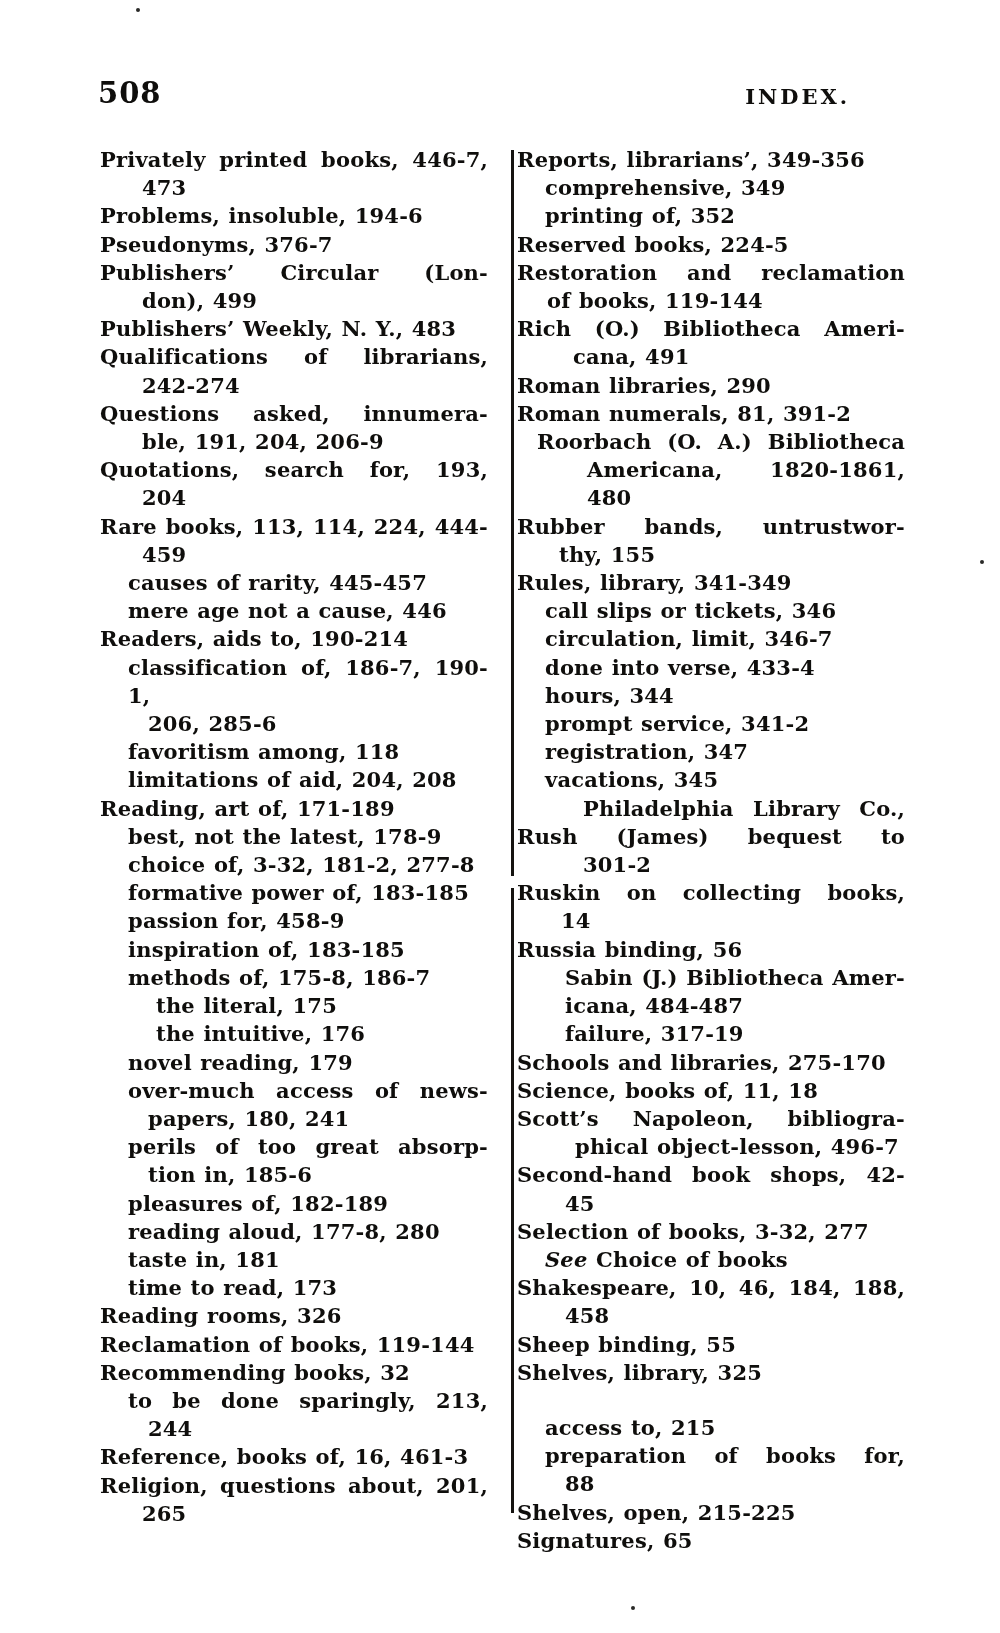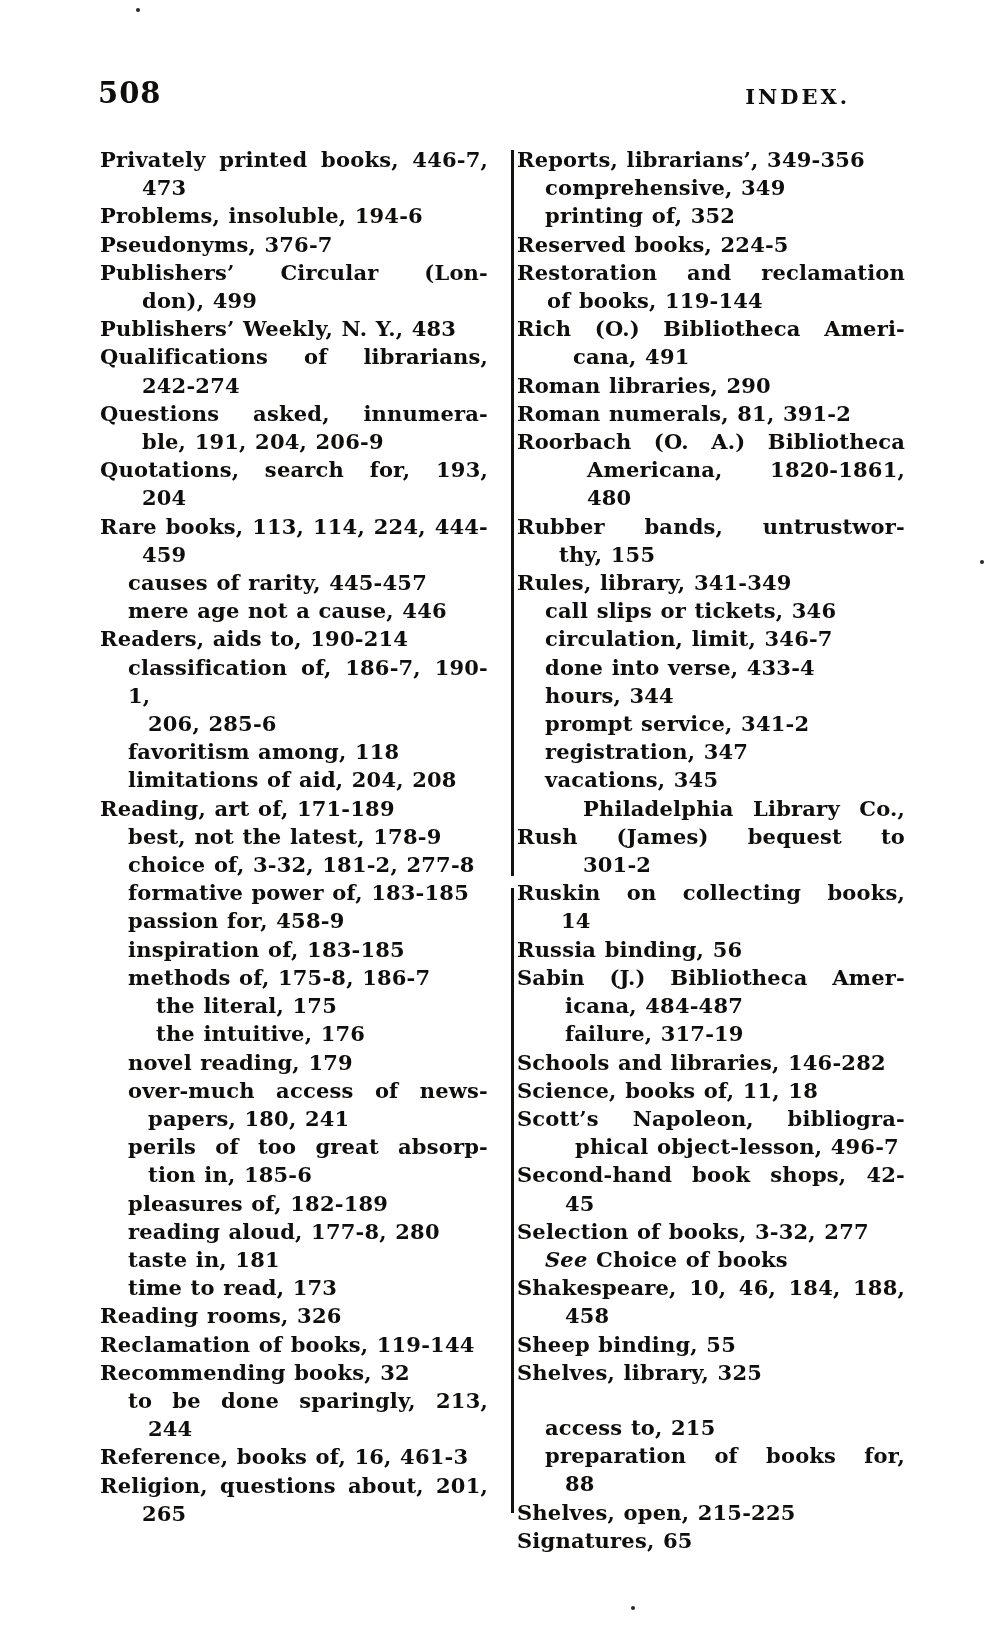--- a/index.html
+++ b/index.html
@@ -100,42 +100,42 @@
       <div class="ln" style="padding-left: 0px;">Reports, librarians’, 349-356</div>
       <div class="ln" style="padding-left: 28px;">comprehensive, 349</div>
       <div class="ln" style="padding-left: 28px;">printing of, 352</div>
       <div class="ln" style="padding-left: 0px;">Reserved books, 224-5</div>
       <div class="ln j" style="padding-left: 0px;">Restoration and reclamation</div>
       <div class="ln" style="padding-left: 30px;">of books, 119-144</div>
       <div class="ln j" style="padding-left: 0px;">Rich (O.) Bibliotheca Ameri-</div>
       <div class="ln" style="padding-left: 56px;">cana, 491</div>
       <div class="ln" style="padding-left: 0px;">Roman libraries, 290</div>
       <div class="ln" style="padding-left: 0px;">Roman numerals, 81, 391-2</div>
-      <div class="ln j" style="padding-left: 0px;">Roorbach (O. A.) Bibliotheca</div>
+      <div class="ln j" style="padding-left: 0px; margin-left: 20px;">Roorbach (O. A.) Bibliotheca</div>
       <div class="ln" style="padding-left: 70px;">Americana, 1820-1861, 480</div>
       <div class="ln j" style="padding-left: 0px;">Rubber bands, untrustwor-</div>
       <div class="ln" style="padding-left: 42px;">thy, 155</div>
       <div class="ln" style="padding-left: 0px;">Rules, library, 341-349</div>
       <div class="ln" style="padding-left: 28px;">call slips or tickets, 346</div>
       <div class="ln" style="padding-left: 28px;">circulation, limit, 346-7</div>
       <div class="ln" style="padding-left: 28px;">done into verse, 433-4</div>
       <div class="ln" style="padding-left: 28px;">hours, 344</div>
       <div class="ln" style="padding-left: 28px;">prompt service, 341-2</div>
       <div class="ln" style="padding-left: 28px;">registration, 347</div>
       <div class="ln" style="padding-left: 28px;">vacations, 345</div>
       <div class="ln j" style="padding-left: 66px;">Philadelphia Library Co.,</div>
       <div class="ln j" style="padding-left: 0px;">Rush (James) bequest to</div>
       <div class="ln" style="padding-left: 66px;">301-2</div>
       <div class="ln j" style="padding-left: 0px;">Ruskin on collecting books,</div>
       <div class="ln" style="padding-left: 44px;">14</div>
       <div class="ln" style="padding-left: 0px;">Russia binding, 56</div>
-      <div class="ln j" style="padding-left: 0px;">Sabin (J.) Bibliotheca Amer-</div>
+      <div class="ln j" style="padding-left: 0px; margin-left: 48px;">Sabin (J.) Bibliotheca Amer-</div>
       <div class="ln" style="padding-left: 48px;">icana, 484-487</div>
       <div class="ln" style="padding-left: 48px;">failure, 317-19</div>
-      <div class="ln" style="padding-left: 0px;">Schools and libraries, 146-282</div>
+      <div class="ln" style="padding-left: 0px;">Schools and libraries, 275-170</div>
       <div class="ln" style="padding-left: 0px;">Science, books of, 11, 18</div>
       <div class="ln j" style="padding-left: 0px;">Scott’s Napoleon, bibliogra-</div>
       <div class="ln" style="padding-left: 58px;">phical object-lesson, 496-7</div>
       <div class="ln j" style="padding-left: 0px;">Second-hand book shops, 42-</div>
       <div class="ln" style="padding-left: 48px;">45</div>
       <div class="ln" style="padding-left: 0px;">Selection of books, 3-32, 277</div>
       <div class="ln" style="padding-left: 28px;"><i>See</i> Choice of books</div>
       <div class="ln j" style="padding-left: 0px;">Shakespeare, 10, 46, 184, 188,</div>
       <div class="ln" style="padding-left: 48px;">458</div>
       <div class="ln" style="padding-left: 0px;">Sheep binding, 55</div>

